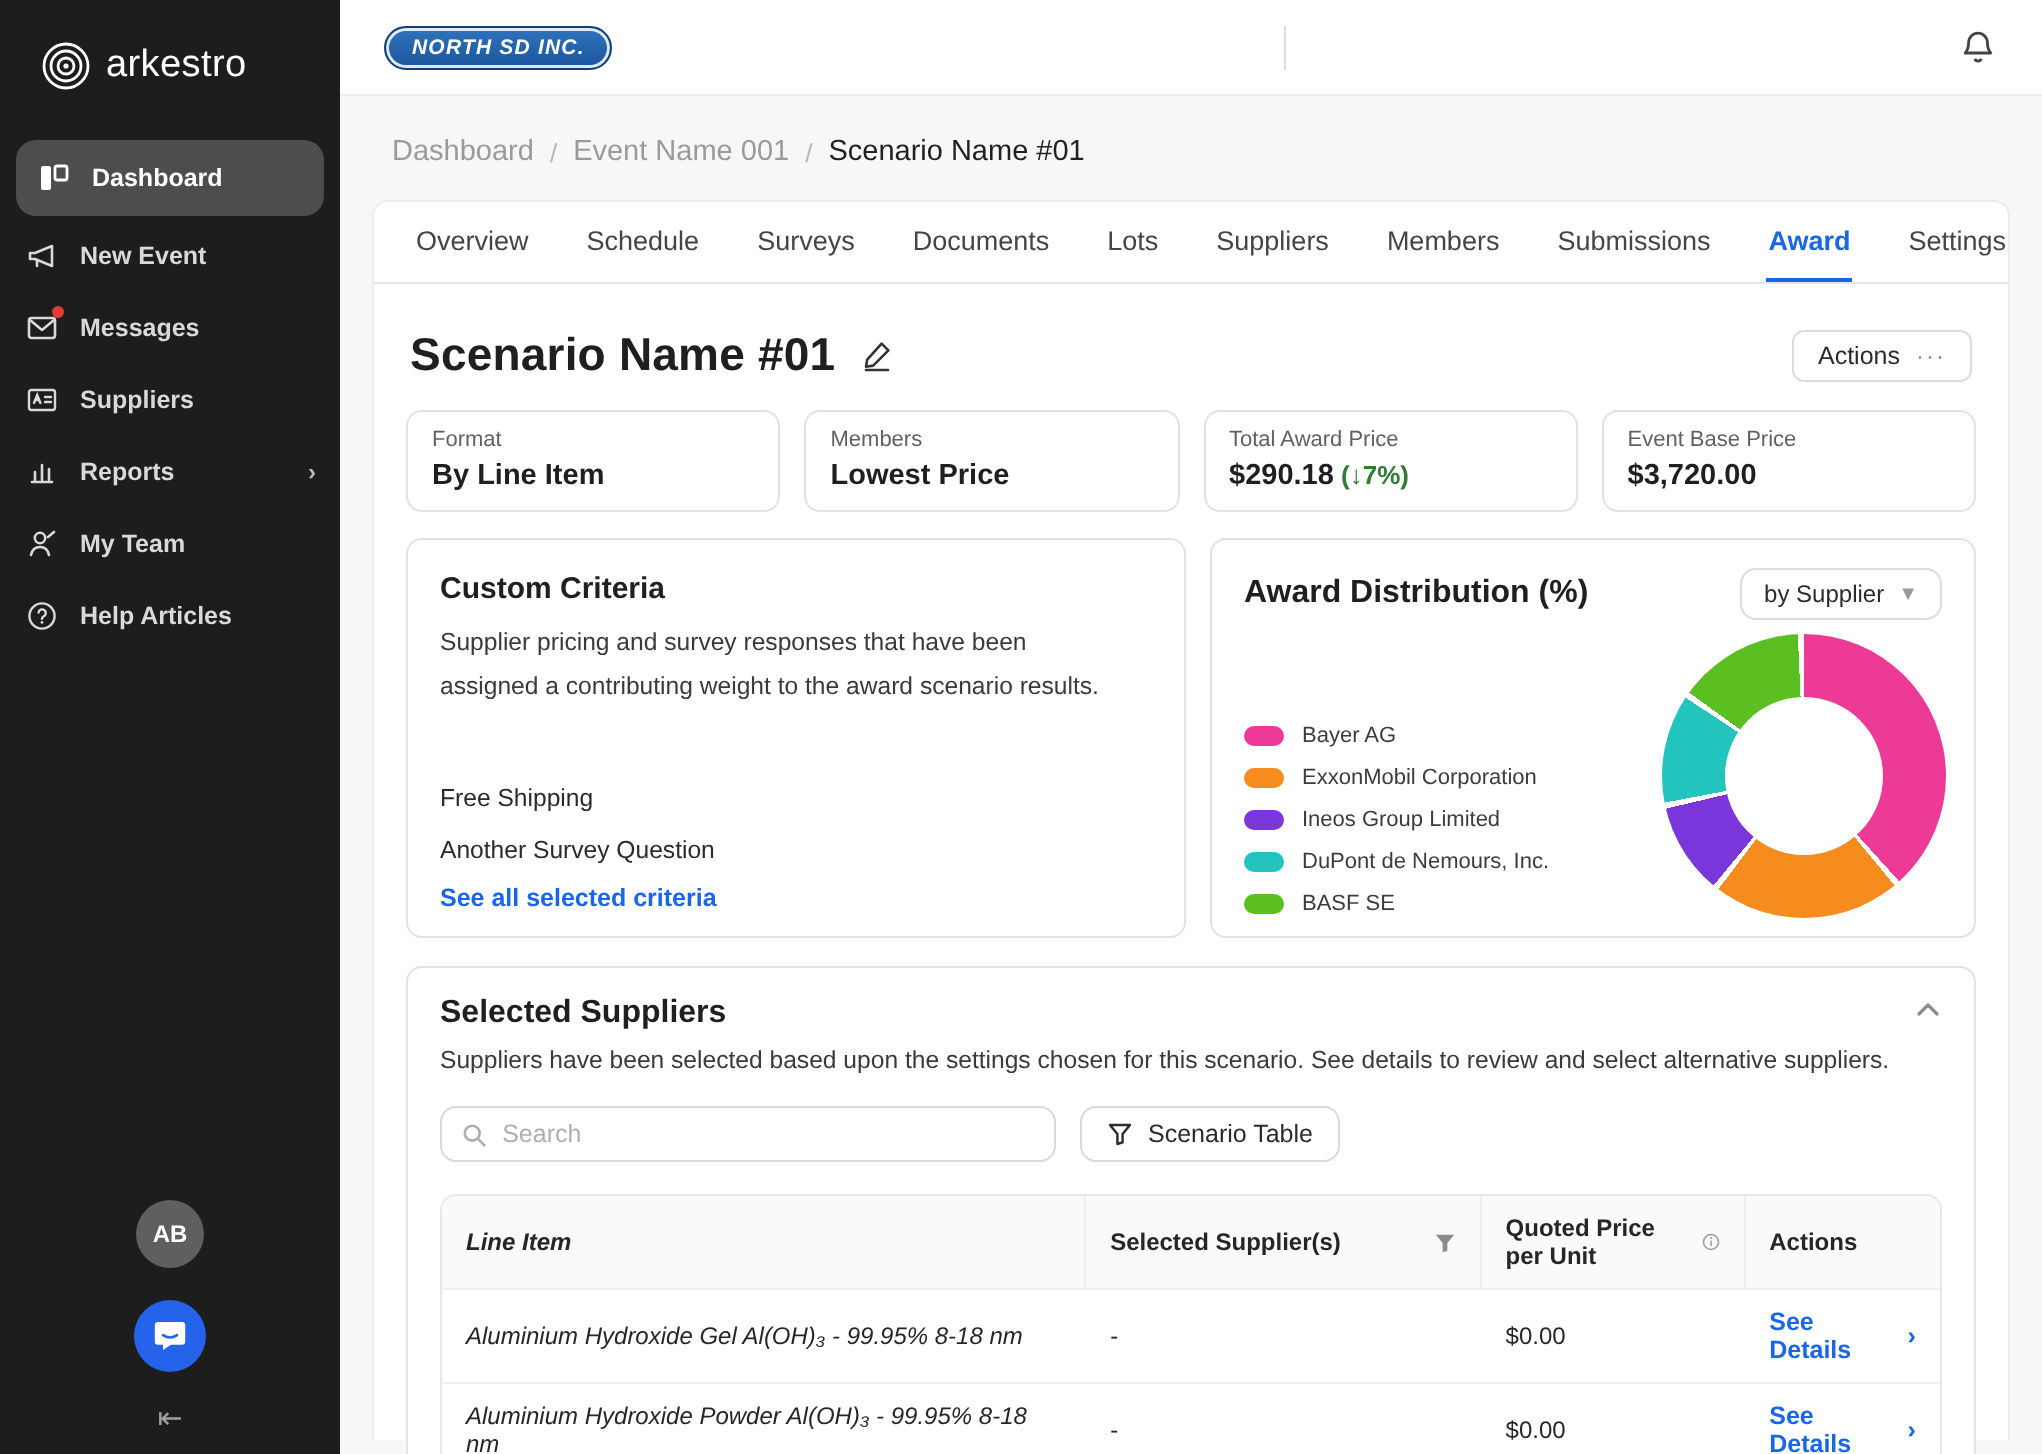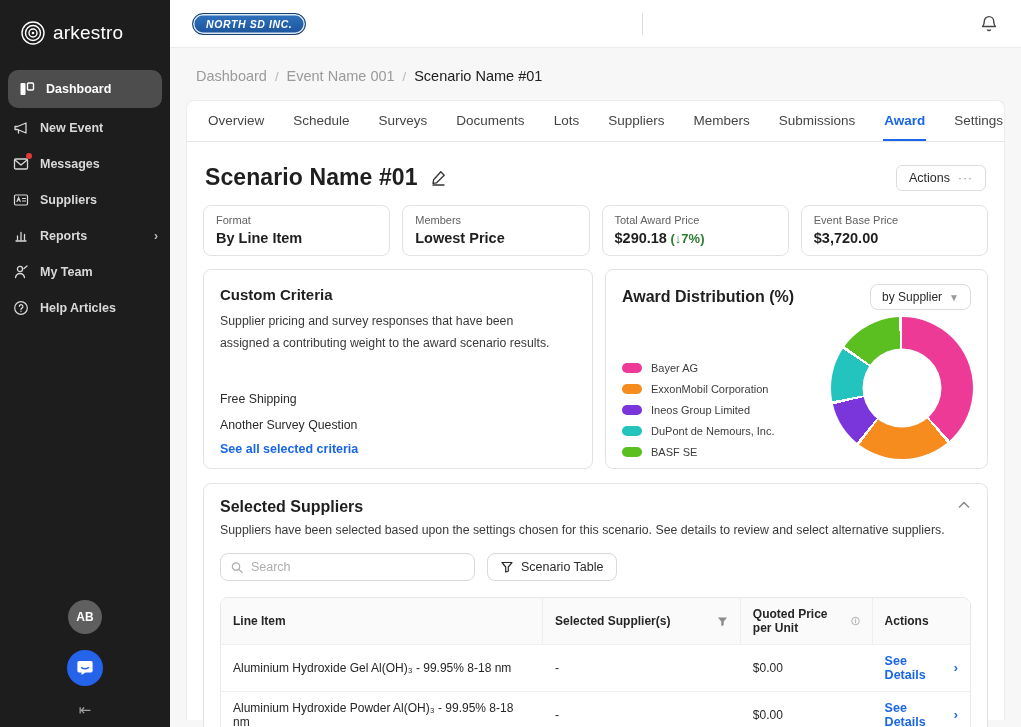--- a/index.html
+++ b/index.html
@@ -80,34 +80,34 @@
   .legend-swatch { width:20px; height:10px; border-radius:5px; flex:none; }
   .donut-wrap { position:absolute; right:14px; top:47px; width:142px; height:142px; }
   .donut { width:142px; height:142px; border-radius:50%; position:relative; }
   .donut-hole { position:absolute; left:50%; top:50%; transform:translate(-50%,-50%); width:79px; height:79px; border-radius:50%; background:#fff; }
 
   .sup-card { margin-top:14px; border:1px solid #e2e2e2; border-radius:8px; background:#fff; padding:14px 16px; position:relative; min-height:260px; }
   .sup-title { font-size:16px; font-weight:700; color:#1f1f1f; }
   .sup-desc { font-size:12.3px; color:#3a3a3a; margin-top:7px; }
   .sup-collapse { position:absolute; right:16px; top:14px; color:#8c8c8c; width:14px; height:14px; cursor:pointer; }
   .sup-toolbar { display:flex; gap:12px; margin-top:16px; }
-  .search-box { display:flex; align-items:center; gap:8px; width:255px; height:28px; border:1px solid #d9d9d9; border-radius:8px; padding:0 10px; background:#fff; }
+  .search-box { display:flex; align-items:center; gap:8px; width:308px; height:28px; border:1px solid #d9d9d9; border-radius:8px; padding:0 10px; background:#fff; }
   .search-box input { border:none; outline:none; font-size:12.5px; color:#333; width:100%; background:transparent; font-family:inherit; }
   .search-box input::placeholder { color:#aeaeae; }
   .customize-btn { display:flex; align-items:center; gap:8px; height:28px; border:1px solid #d9d9d9; border-radius:8px;
     padding:0 13px; font-size:12.5px; color:#2b2b2b; background:#fff; cursor:pointer; }
 
   .table { margin-top:16px; border:1px solid #e8e8e8; border-radius:8px 8px 0 0; overflow:hidden; }
   .trow { display:flex; align-items:stretch; }
   .trow.head { background:#fafafa; }
   .tcell { padding:9px 12px; font-size:12px; color:#262626; display:flex; align-items:center; min-height:34px; }
   .trow.head .tcell { font-weight:700; border-right:1px solid #efefef; }
   .trow.head .tcell:last-child { border-right:none; }
   .trow.body { border-top:1px solid #f0f0f0; }
-  .c1 { width:43%; }
+  .c1 { width:43%;font-style:italic; }
   .c2 { width:26.4%; justify-content:space-between; }
   .c3 { width:17.6%; gap:5px; }
   .c4 { width:13%; }
   .see-details { color:#1a66e8; font-weight:700; font-size:12.5px; cursor:pointer; display:flex; align-items:center; gap:8px; }
   .muted-icon { color:#8c8c8c; }
   .hdr-info { color:#9a9a9a; }
 
   svg { display:block; }
 </style>
 </head>

